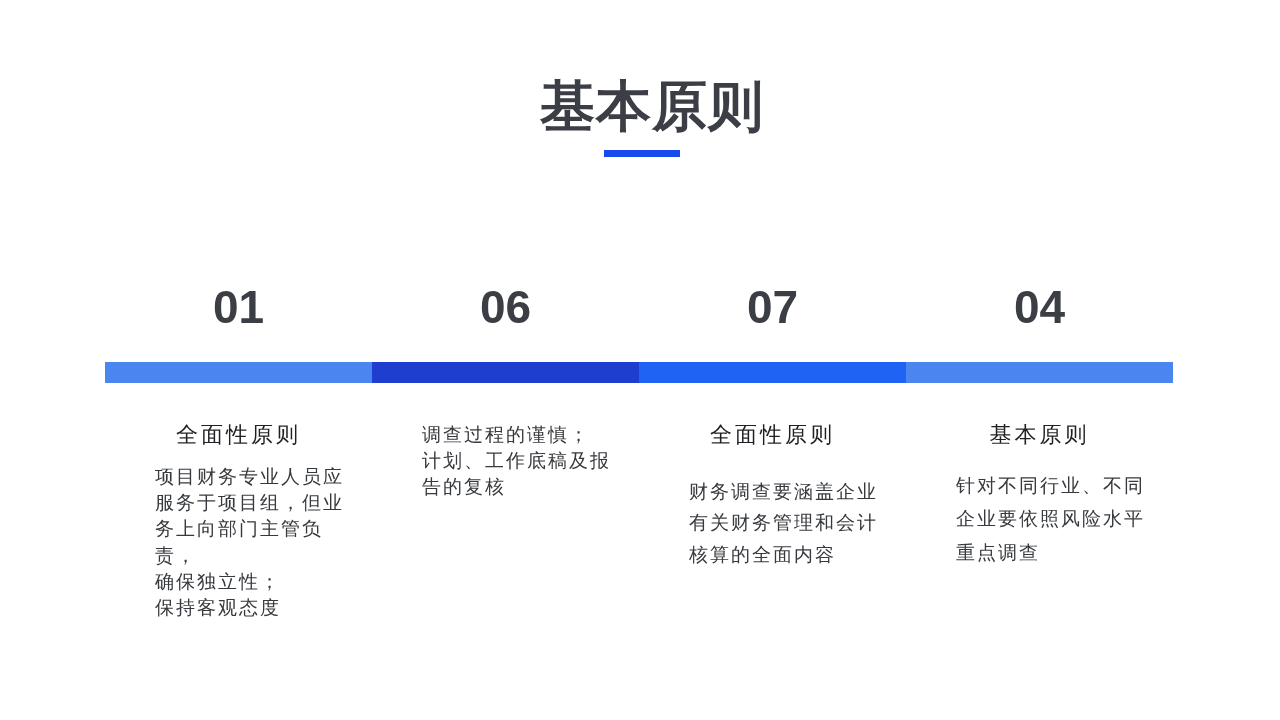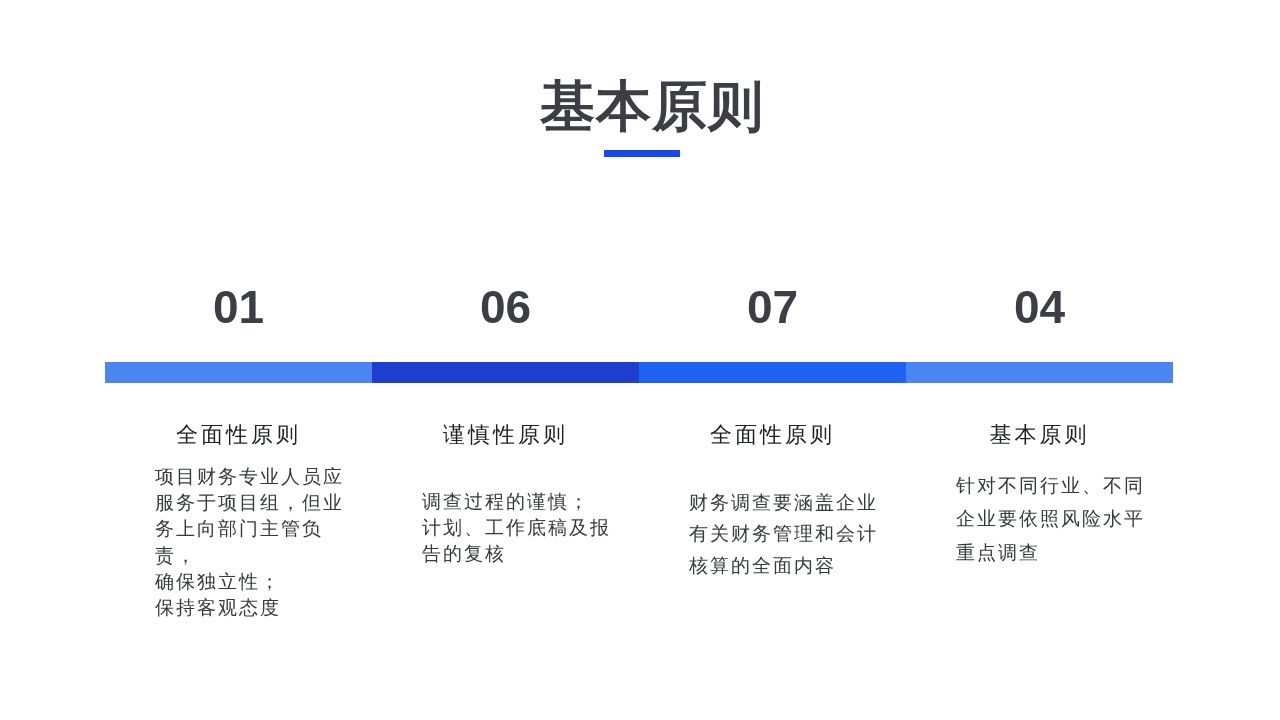--- a/index.html
+++ b/index.html
@@ -66,21 +66,21 @@
     padding-left: 50px;
     padding-right: 10px;
     font-size: 19px;
     letter-spacing: 2px;
     color: #36393d;
     white-space: pre-line;
     font-family: Liberation Sans, sans-serif;
   }
   .column:nth-child(1) .principle-body { margin-top: 14px; line-height: 1.38; }
   .column:nth-child(2) .principle-body { margin-top: 39px; line-height: 1.38; }
-  .column:nth-child(3) .principle-body { margin-top: 37px; line-height: 1.65; }
+  .column:nth-child(3) .principle-body { margin-top: 26px; line-height: 1.65; }
   .column:nth-child(4) .principle-body { margin-top: 19px; line-height: 1.76; }
 </style>
 </head>
 <body>
 
 <div class="slide">
 
   <div class="title">基本原则</div>
   <div class="title-underline" style="background: rgb(22, 74, 236);"></div>
 
@@ -93,21 +93,20 @@
       <div class="principle-body">项目财务专业人员应
 服务于项目组，但业
 务上向部门主管负责，
 确保独立性；
 保持客观态度</div>
     </div>
 
     <div class="column">
       <div class="number">06</div>
       <div class="bar-segment" style="background: rgb(30, 62, 207);"></div>
-      <div class="principle-heading">谨慎性原则</div>
       <div class="principle-body">调查过程的谨慎；
 计划、工作底稿及报
 告的复核</div>
     </div>
 
     <div class="column">
       <div class="number">07</div>
       <div class="bar-segment" style="background: rgb(30, 99, 243);"></div>
       <div class="principle-heading">全面性原则</div>
       <div class="principle-body">财务调查要涵盖企业

